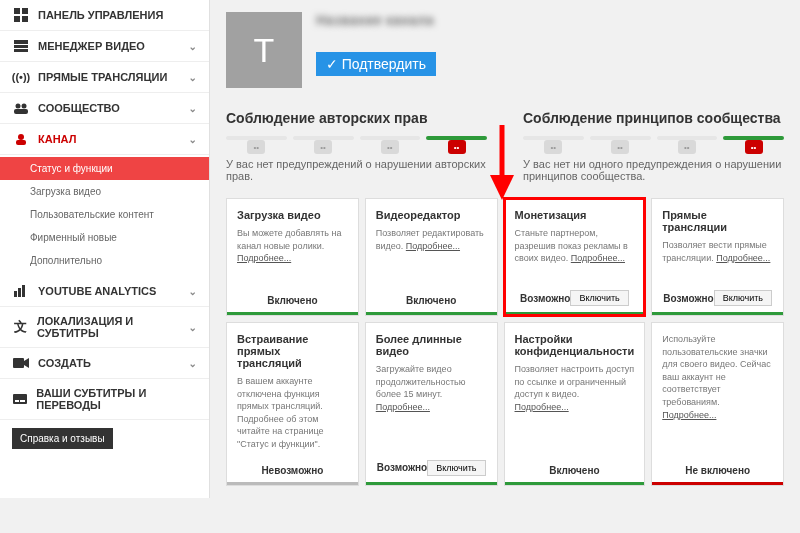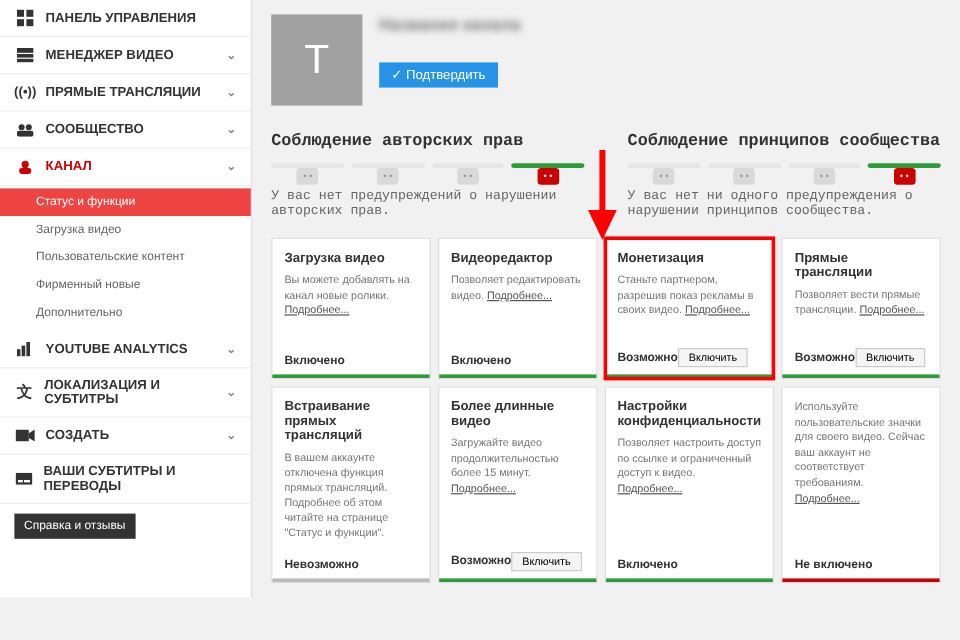--- a/index.html
+++ b/index.html
@@ -12,38 +12,38 @@
 .nav-item .icn { width: 18px; height: 14px; margin-right: 8px; display: inline-flex; align-items: center; justify-content: center; }
 .subnav { padding: 2px 0 4px 0; }
 .sub-item { padding: 6px 12px 6px 30px; font-size: 10px; color: #666; cursor: pointer; }
 .sub-item.active { background: #ef4444; color: #fff; }
 .help-btn { margin: 8px 12px; background: #333; color: #fff; padding: 5px 8px; font-size: 10px; display: inline-block; cursor: pointer; }
 
 .main { flex: 1; padding: 12px 16px; overflow: auto; }
 .header-row { display: flex; align-items: flex-start; gap: 14px; margin-bottom: 22px; }
 .avatar { width: 76px; height: 76px; background: #a1a1a1; color: #fff; display: flex; align-items: center; justify-content: center; font-size: 34px; font-weight: 300; }
 .channel-name { color: transparent; text-shadow: 0 0 6px rgba(0,0,0,.5); font-size: 14px; font-weight: bold; margin-bottom: 24px; }
-.verify-btn { background: #2793e6; color: #fff; border: none; padding: 4px 10px; font-size: 11px; cursor: pointer; }
+.verify-btn { background: #2793e6; color: #fff; border: none; padding: 4px 10px; font-size: 14px; cursor: pointer; }
 
 .two-col { display: flex; gap: 36px; margin-bottom: 16px; }
-.col { flex: 1; font-family: Liberation Mono, monospace; }
+.col { flex: 1; }
 .sec-title { font-size: 14px; font-weight: bold; margin-bottom: 10px; color: #333; }
 .meter { display: flex; gap: 6px; margin-bottom: 12px; }
 .step { position: relative; flex: 1; height: 4px; background: #e6e6e6; border-radius: 2px; }
 .step .face { position: absolute; top: 4px; left: 50%; transform: translateX(-50%); width: 18px; height: 14px; border-radius: 3px; background: #d9d9d9; display: flex; align-items: center; justify-content: center; font-size: 8px; color: #999; }
 .step.good { background: #2e9a3a; }
 .step.good .face { background: #cc0000; color: #fff; }
 .meter-text { font-size: 11px; color: #666; margin-top: 18px; }
 
 .grid { display: grid; grid-template-columns: repeat(4, 1fr); gap: 6px; }
 .card { background: #fff; border: 1px solid #ddd; padding: 10px 10px 8px; display: flex; flex-direction: column; min-height: 118px; }
 .card-title { font-size: 11px; font-weight: bold; margin-bottom: 6px; color: #333; }
 .card-desc { font-size: 9px; color: #777; line-height: 1.4; flex: 1; }
 .more { text-decoration: underline; color: #555; }
-.card-footer { display: flex; align-items: center; justify-content: flex-start; margin-top: 8px; padding-top: 6px; font-size: 10px; font-weight: bold; }
+.card-footer { display: flex; align-items: center; justify-content: center; margin-top: 8px; padding-top: 6px; font-size: 10px; font-weight: bold; }
 .status-bar { height: 3px; margin: 6px -10px -8px -10px; }
 .green { background: #2e9a3a; }
 .red { background: #cc0000; }
 .gray { background: #bbb; }
 .btn-small { border: 1px solid #ccc; background: #f5f5f5; padding: 2px 8px; font-size: 9px; cursor: pointer; }
 .highlight { outline: 3px solid red; outline-offset: -2px; }
 .arrow-overlay { position: absolute; left: 482px; top: 120px; pointer-events: none; }
 </style>
 </head>
 <body>

